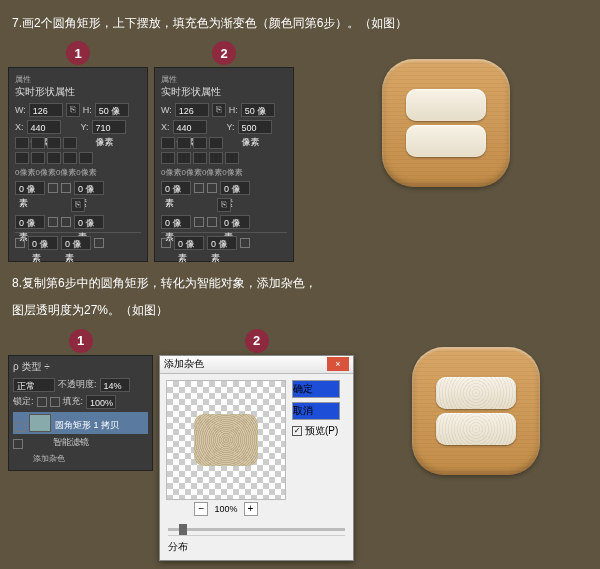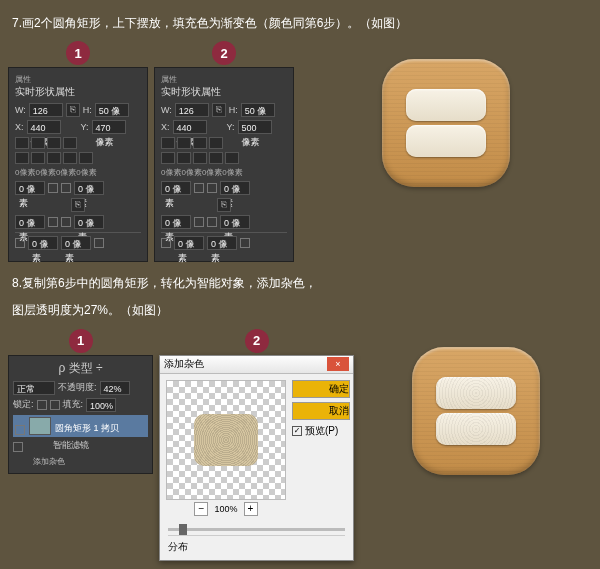--- a/index.html
+++ b/index.html
@@ -70,21 +70,21 @@
   .pad.noisy::after{
     content:""; display:block; width:100%; height:100%; border-radius:10px;
     background: repeating-radial-gradient(circle, rgba(0,0,0,.05) 0 1px, transparent 1px 3px);
   }
 
   
   .layers {
     background:#3a3a3a; border:1px solid #222; color:#ccc;
     width: 145px; font-size:9px; padding: 4px;
   }
-  .layers .head { display:flex; justify-content:center; margin-bottom:4px; font-size:12px; }
+  .layers .head { display:flex; justify-content:flex-start; margin-bottom:4px; font-size:10px; }
   .lrow { display:flex; align-items:flex-end; gap:4px; padding:2px 0; }
   .eye { width:10px; height:10px; border:1px solid #777; }
   .thumb { width:22px; height:18px; background:#777; border:1px solid #555; }
   .thumb.sel { background:#8aa; }
   .lrow.sel { background:#5a7aa0; color:#fff; padding:2px; }
   .sub { padding-left: 20px; font-size:8px; color:#bbb; }
 
   
   .dialog {
     width: 195px; background:#f0f0f0; border:1px solid #888;
@@ -111,21 +111,21 @@
   .noisy-square {
     width:64px; height:52px; border-radius:10px;
     background:#d5c5a0;
     position:relative; overflow:hidden;
   }
   .noisy-square::after{
     content:""; position:absolute; inset:0;
     background: repeating-radial-gradient(circle, rgba(0,0,0,.12) 0 1px, transparent 1px 2px);
   }
   .btncol { display:flex; flex-direction:column; gap:4px; }
-  .wbtn { width:58px; height:18px; background:#eab308; border:1px solid #999; text-align:right; line-height:16px; font-size:10px; }
+  .wbtn { width:48px; height:18px; background:#1d4ed8; border:1px solid #999; text-align:left; line-height:16px; font-size:10px; }
   .ctrlrow { display:flex; gap:6px; align-items:center; padding:2px 8px; font-size:10px; }
   .slide { flex:1; height:3px; background:#bbb; position:relative; }
   .slide::after{ content:""; position:absolute; left:6%; top:-4px; width:8px; height:11px; background:#666; }
   .numfld { width:34px; height:15px; border:1px solid #999; background:#fff; text-align:right; padding:0 3px; font-size:10px; line-height:13px; }
   .radio,.checkbox { width:10px; height:10px; border:1px solid #555; display:inline-block; }
   .checkbox.on::after{ content:"✓"; font-size:8px; line-height:8px; display:block; text-align:center; }
   .group { margin: 2px 8px 6px; border-top:1px solid #ccc; padding-top:4px; }
   .zoomrow { display:flex; gap:6px; justify-content:center; align-items:center; padding:2px 0 4px; font-size:9px; }
   .zbtn { width:14px; height:14px; border:1px solid #999; background:#fff; text-align:center; line-height:12px; font-size:10px; }
 </style>
@@ -147,21 +147,21 @@
           <span class="fld w34">126 像素</span>
           <span class="link">⎘</span>
           <span>H:</span>
           <span class="fld w34">50 像素</span>
         </div>
         <div class="prow">
           <span>X:</span>
           <span class="fld w34">440 像素</span>
           <span style="width:14px"></span>
           <span>Y:</span>
-          <span class="fld w34">470 像素</span>
+          <span class="fld w34">710 像素</span>
         </div>
         <div class="iconbar">
           <span class="sw"></span>
           <span class="swb"></span>
           <span></span>
           <span></span>
         </div>
         <div class="iconbar">
           <span></span>
           <span></span>
@@ -267,21 +267,21 @@
   <div class="row">
     <div class="col">
       <div class="badge">1</div>
       <div class="layers">
         <div class="head">
           <span>ρ <span>类型</span> ÷</span>
         </div>
         <div class="prow">
           <span class="fld" style="width:42px;">正常</span>
           <span>不透明度:</span>
-          <span class="fld w30">42%</span>
+          <span class="fld w30">14%</span>
         </div>
         <div class="prow">
           <span>锁定:</span>
           <span class="chk"></span>
           <span class="chk"></span>
           <span>填充:</span>
           <span class="fld w30">100%</span>
         </div>
         <div class="lrow sel">
           <span class="eye"></span>

